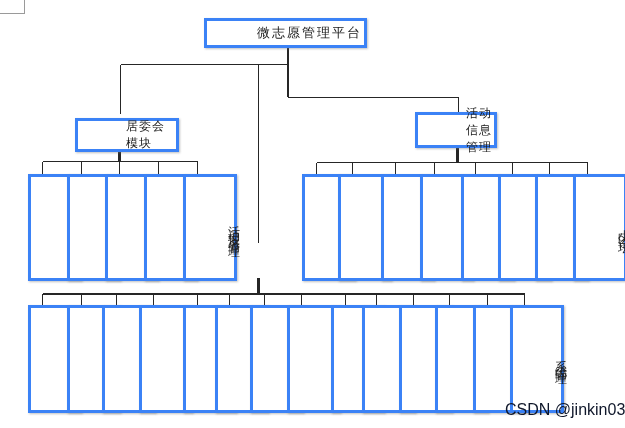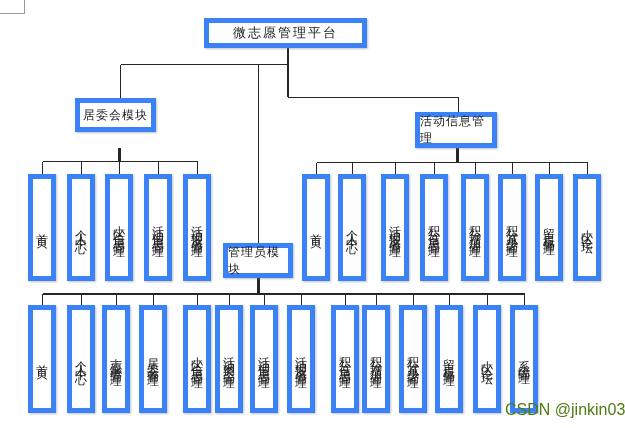--- a/index.html
+++ b/index.html
@@ -18,26 +18,27 @@
   .wires {
     position: absolute;
     left: 0;
     top: 0;
     pointer-events: none;
   }
   .node {
     position: absolute;
     box-sizing: border-box;
     background: #ffffff;
-    border: 5px solid #3b82f6;
+    border: 3px solid #3b82f6;
     box-shadow: 1px 1px 2px rgba(120,120,120,0.45);
     display: flex;
     align-items: center;
     justify-content: center;
     color: #1a1a1a;
+    padding-left: 48px;
   }
   .node.root {
     left: 204px; top: 18px; width: 163px; height: 30px;
     font-size: 13px;
     letter-spacing: 2px;
   }
   .node.module {
     font-size: 12px;
     letter-spacing: 1px;
   }
@@ -58,21 +59,21 @@
     left: -10px; top: -10px;
     width: 34px; height: 23px;
     border-right: 1px solid #9a9a9a;
     border-bottom: 1px solid #9a9a9a;
     background: #ffffff;
   }
   .watermark {
     position: absolute;
     left: 505px; top: 401px;
     font-size: 16px;
-    color: #4d7c0f;
+    color: #0f172a;
     white-space: nowrap;
   }
 </style>
 </head>
 <body>
 
 <div class="canvas">
 
   <svg class="wires" width="625" height="428" viewBox="0 0 625 428" shape-rendering="crispEdges">
     <g stroke="#262626" fill="none">
@@ -97,29 +98,26 @@
       <path d="M42.5,293.5 V305 M81.5,293.5 V305 M116.5,293.5 V305 M153.5,293.5 V305 M197.5,293.5 V305 M229.5,293.5 V305 M264.5,293.5 V305 M301.5,293.5 V305 M345.5,293.5 V305 M376.5,293.5 V305 M413.5,293.5 V305 M449.5,293.5 V305 M487.5,293.5 V305 M524.5,293.5 V305" stroke-width="1.4"></path>
     </g>
   </svg>
 
   <div class="cutoff"></div>
 
   <div class="node root">
     <span>微志愿管理平台</span>
   </div>
 
-  <div class="node module" style="left:75px;top:98px;width:81px;height:34px">
+  <div class="node module" style="left:75px;top:118px;width:104px;height:34px">
     <span>居委会模块</span>
   </div>
   <div class="node module" style="left:415px;top:112px;width:82px;height:36px">
     <span>活动信息管理</span>
   </div>
-  <div class="node module" style="left:223px;top:243px;width:70px;height:35px">
-    <span>管理员模块</span>
-  </div>
 
   <div class="node leaf r1" style="left:28px">
       <span>首页</span>
     </div>
   <div class="node leaf r1" style="left:67px">
       <span>个人中心</span>
     </div>
   <div class="node leaf r1" style="left:105px">
       <span>小区信息管理</span>
     </div>

